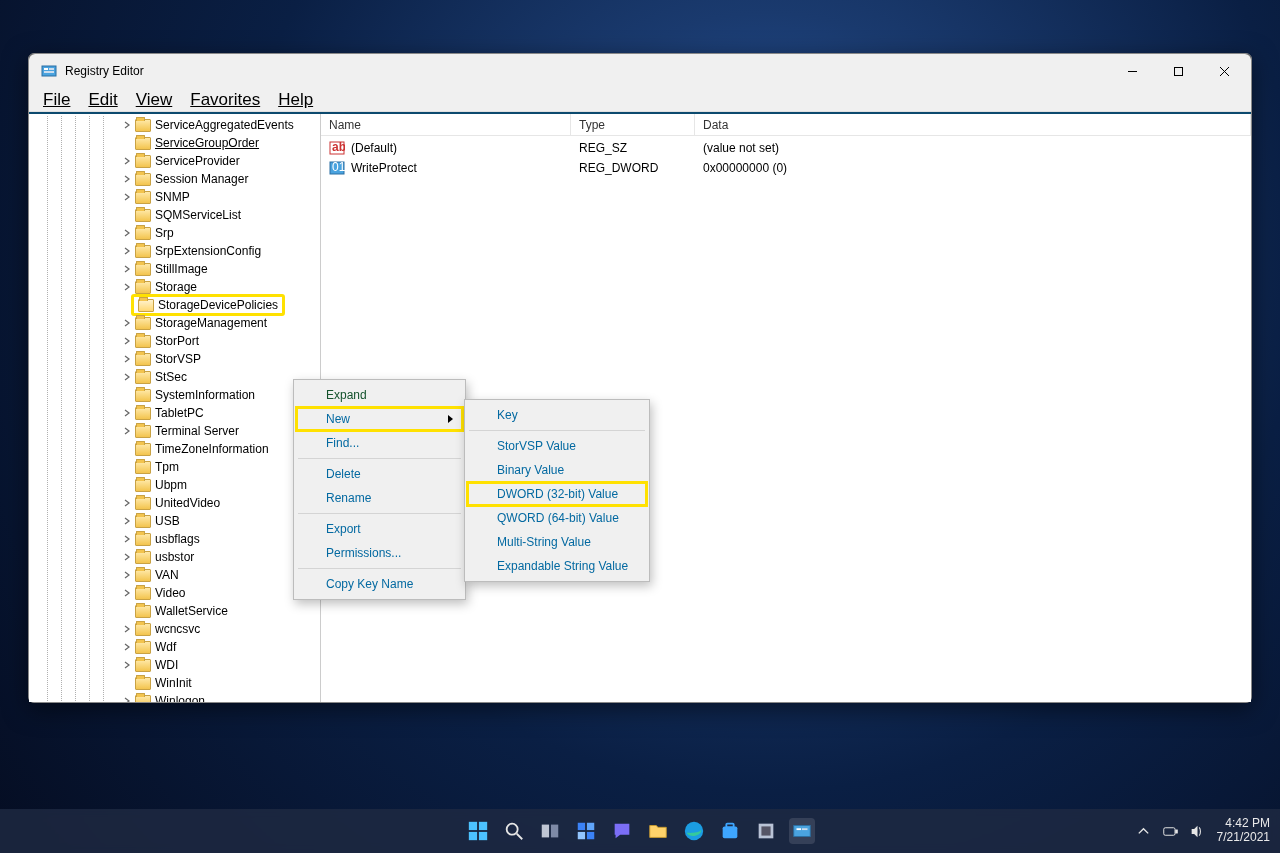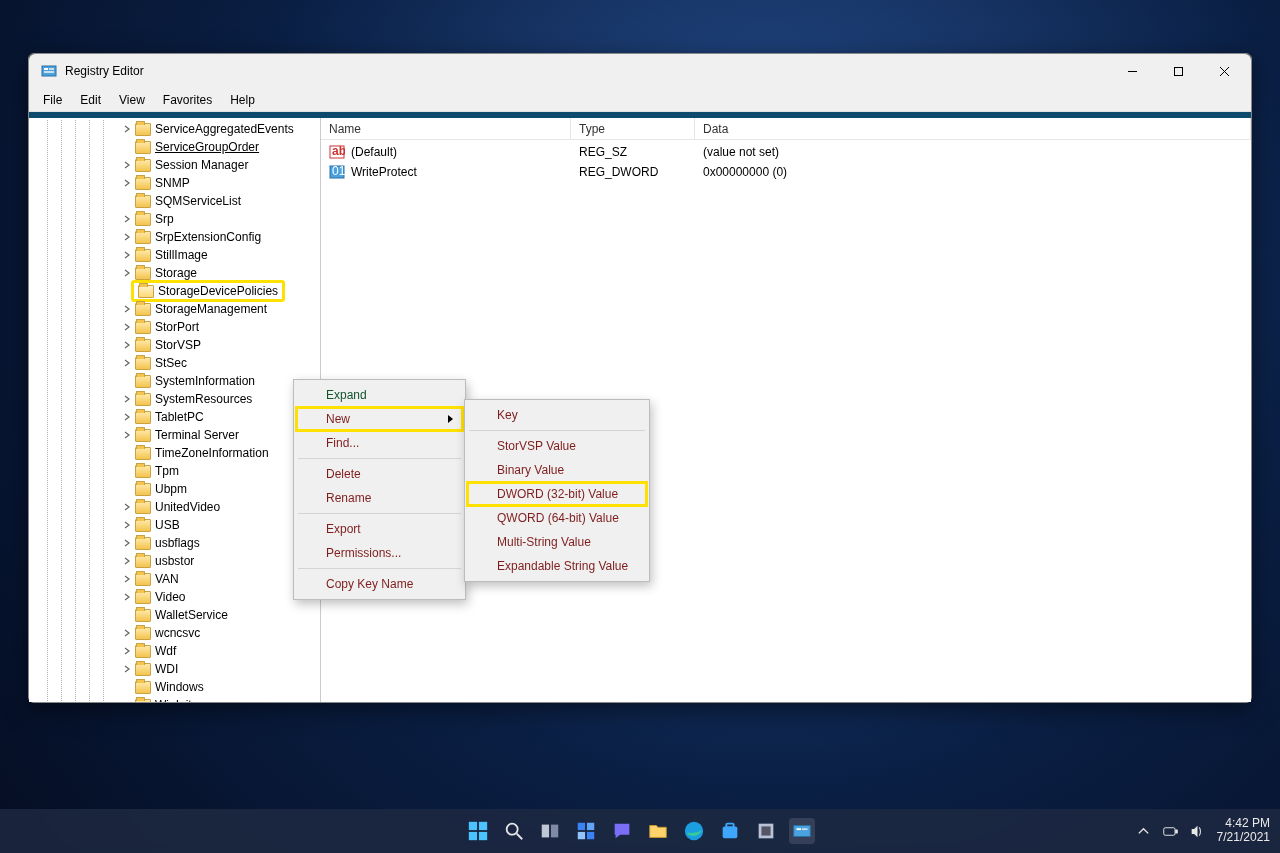--- a/index.html
+++ b/index.html
@@ -28,30 +28,30 @@
   .winbtn {
     width: 46px; height: 30px; display: flex; align-items: center; justify-content: center;
     color: #000;
   }
   .winbtn svg { width: 11px; height: 11px; }
 
   .menubar {
     height: 24px; display: flex; align-items: center; padding: 0 6px; gap: 2px;
     background: #f0f0f0; border-bottom: 1px solid #e0e0e0;
   }
-  .menubar .mitem { padding: 2px 8px; font-size: 12px; color: #000; }
+  .menubar .mitem { padding: 2px 8px; font-size: 17px; color: #000; text-decoration: underline; }
 
   .addressbar {
     height: 22px; display: flex; align-items: center; padding: 0 6px;
     background: #fff; border: 1px solid #aaa; margin: 0 2px;
     font-size: 12px; color: #000;
   }
 
   .body {
-    flex: 1; display: flex; overflow: hidden; border-top: 6px solid #0c4a6e; text-align: right;
+    flex: 1; display: flex; overflow: hidden; border-top: 2px solid #0c4a6e; text-align: right;
   }
 
   
   .treewrap { width: 292px; border-right: 1px solid #ccc; background: #fff; overflow: hidden; position: relative; }
   .tree { position: absolute; left: 0; top: 0; right: 0; padding-top: 2px; }
   .node { display: flex; align-items: center; height: 18px; white-space: nowrap; }
   .node .lines { position: relative; width: 92px; height: 18px; flex: 0 0 auto; }
   .node .lines::before {
     content: ""; position: absolute; left: 0; top: 0; width: 100%; height: 100%;
     background-image:
@@ -109,21 +109,21 @@
   }
   .rows { padding-top: 2px; }
 
   
   .ctxmenu {
     position: absolute; background: #f0f0f0; border: 1px solid #bcbcbc;
     box-shadow: 2px 4px 10px rgba(0,0,0,.25); padding: 3px 2px;
   }
   .ctxitem {
     height: 24px; display: flex; align-items: center; padding: 0 24px 0 30px;
-    font-size: 12px; color: #7f1d1d; position: relative; white-space: nowrap;
+    font-size: 12px; color: #0369a1; position: relative; white-space: nowrap;
   }
   .ctxitem.disabled { color: #14532d; }
   .ctxitem.hasarrow::after {
     content: ""; position: absolute; right: 10px; top: 50%; transform: translateY(-50%);
     border-left: 5px solid #000; border-top: 4px solid transparent; border-bottom: 4px solid transparent;
   }
   .ctxsep { height: 1px; background: #d4d4d4; margin: 3px 2px; }
   .ctxitem.hl { outline: 3px solid #ffe100; outline-offset: -2px; }
 
   
@@ -214,20 +214,32 @@
           </div>
           <div class="node">
             <span class="lines"></span>
             <span class="chevron ">
               <svg viewBox="0 0 8 8" width="8" height="8">
                 <polyline points="2,1 6,4 2,7" fill="none" stroke="#666" stroke-width="1.2"></polyline>
               </svg>
             </span>
             <span style="display: inline-flex; align-items: center;">
               <span class="folder"></span>
+              <span class="nodelabel">ServiceProvider</span>
+            </span>
+          </div>
+          <div class="node">
+            <span class="lines"></span>
+            <span class="chevron ">
+              <svg viewBox="0 0 8 8" width="8" height="8">
+                <polyline points="2,1 6,4 2,7" fill="none" stroke="#666" stroke-width="1.2"></polyline>
+              </svg>
+            </span>
+            <span style="display: inline-flex; align-items: center;">
+              <span class="folder"></span>
               <span class="nodelabel">Session Manager</span>
             </span>
           </div>
           <div class="node">
             <span class="lines"></span>
             <span class="chevron ">
               <svg viewBox="0 0 8 8" width="8" height="8">
                 <polyline points="2,1 6,4 2,7" fill="none" stroke="#666" stroke-width="1.2"></polyline>
               </svg>
             </span>
@@ -372,32 +384,20 @@
           </div>
           <div class="node">
             <span class="lines"></span>
             <span class="chevron ">
               <svg viewBox="0 0 8 8" width="8" height="8">
                 <polyline points="2,1 6,4 2,7" fill="none" stroke="#666" stroke-width="1.2"></polyline>
               </svg>
             </span>
             <span style="display: inline-flex; align-items: center;">
               <span class="folder"></span>
-              <span class="nodelabel">SystemResources</span>
-            </span>
-          </div>
-          <div class="node">
-            <span class="lines"></span>
-            <span class="chevron ">
-              <svg viewBox="0 0 8 8" width="8" height="8">
-                <polyline points="2,1 6,4 2,7" fill="none" stroke="#666" stroke-width="1.2"></polyline>
-              </svg>
-            </span>
-            <span style="display: inline-flex; align-items: center;">
-              <span class="folder"></span>
               <span class="nodelabel">TabletPC</span>
             </span>
           </div>
           <div class="node">
             <span class="lines"></span>
             <span class="chevron ">
               <svg viewBox="0 0 8 8" width="8" height="8">
                 <polyline points="2,1 6,4 2,7" fill="none" stroke="#666" stroke-width="1.2"></polyline>
               </svg>
             </span>
@@ -553,32 +553,20 @@
           <div class="node">
             <span class="lines"></span>
             <span class="chevron ">
               <svg viewBox="0 0 8 8" width="8" height="8">
                 <polyline points="2,1 6,4 2,7" fill="none" stroke="#666" stroke-width="1.2"></polyline>
               </svg>
             </span>
             <span style="display: inline-flex; align-items: center;">
               <span class="folder"></span>
               <span class="nodelabel">WDI</span>
-            </span>
-          </div>
-          <div class="node">
-            <span class="lines"></span>
-            <span class="chevron none">
-              <svg viewBox="0 0 8 8" width="8" height="8">
-                <polyline points="2,1 6,4 2,7" fill="none" stroke="#666" stroke-width="1.2"></polyline>
-              </svg>
-            </span>
-            <span style="display: inline-flex; align-items: center;">
-              <span class="folder"></span>
-              <span class="nodelabel">Windows</span>
             </span>
           </div>
           <div class="node">
             <span class="lines"></span>
             <span class="chevron none">
               <svg viewBox="0 0 8 8" width="8" height="8">
                 <polyline points="2,1 6,4 2,7" fill="none" stroke="#666" stroke-width="1.2"></polyline>
               </svg>
             </span>
             <span style="display: inline-flex; align-items: center;">

